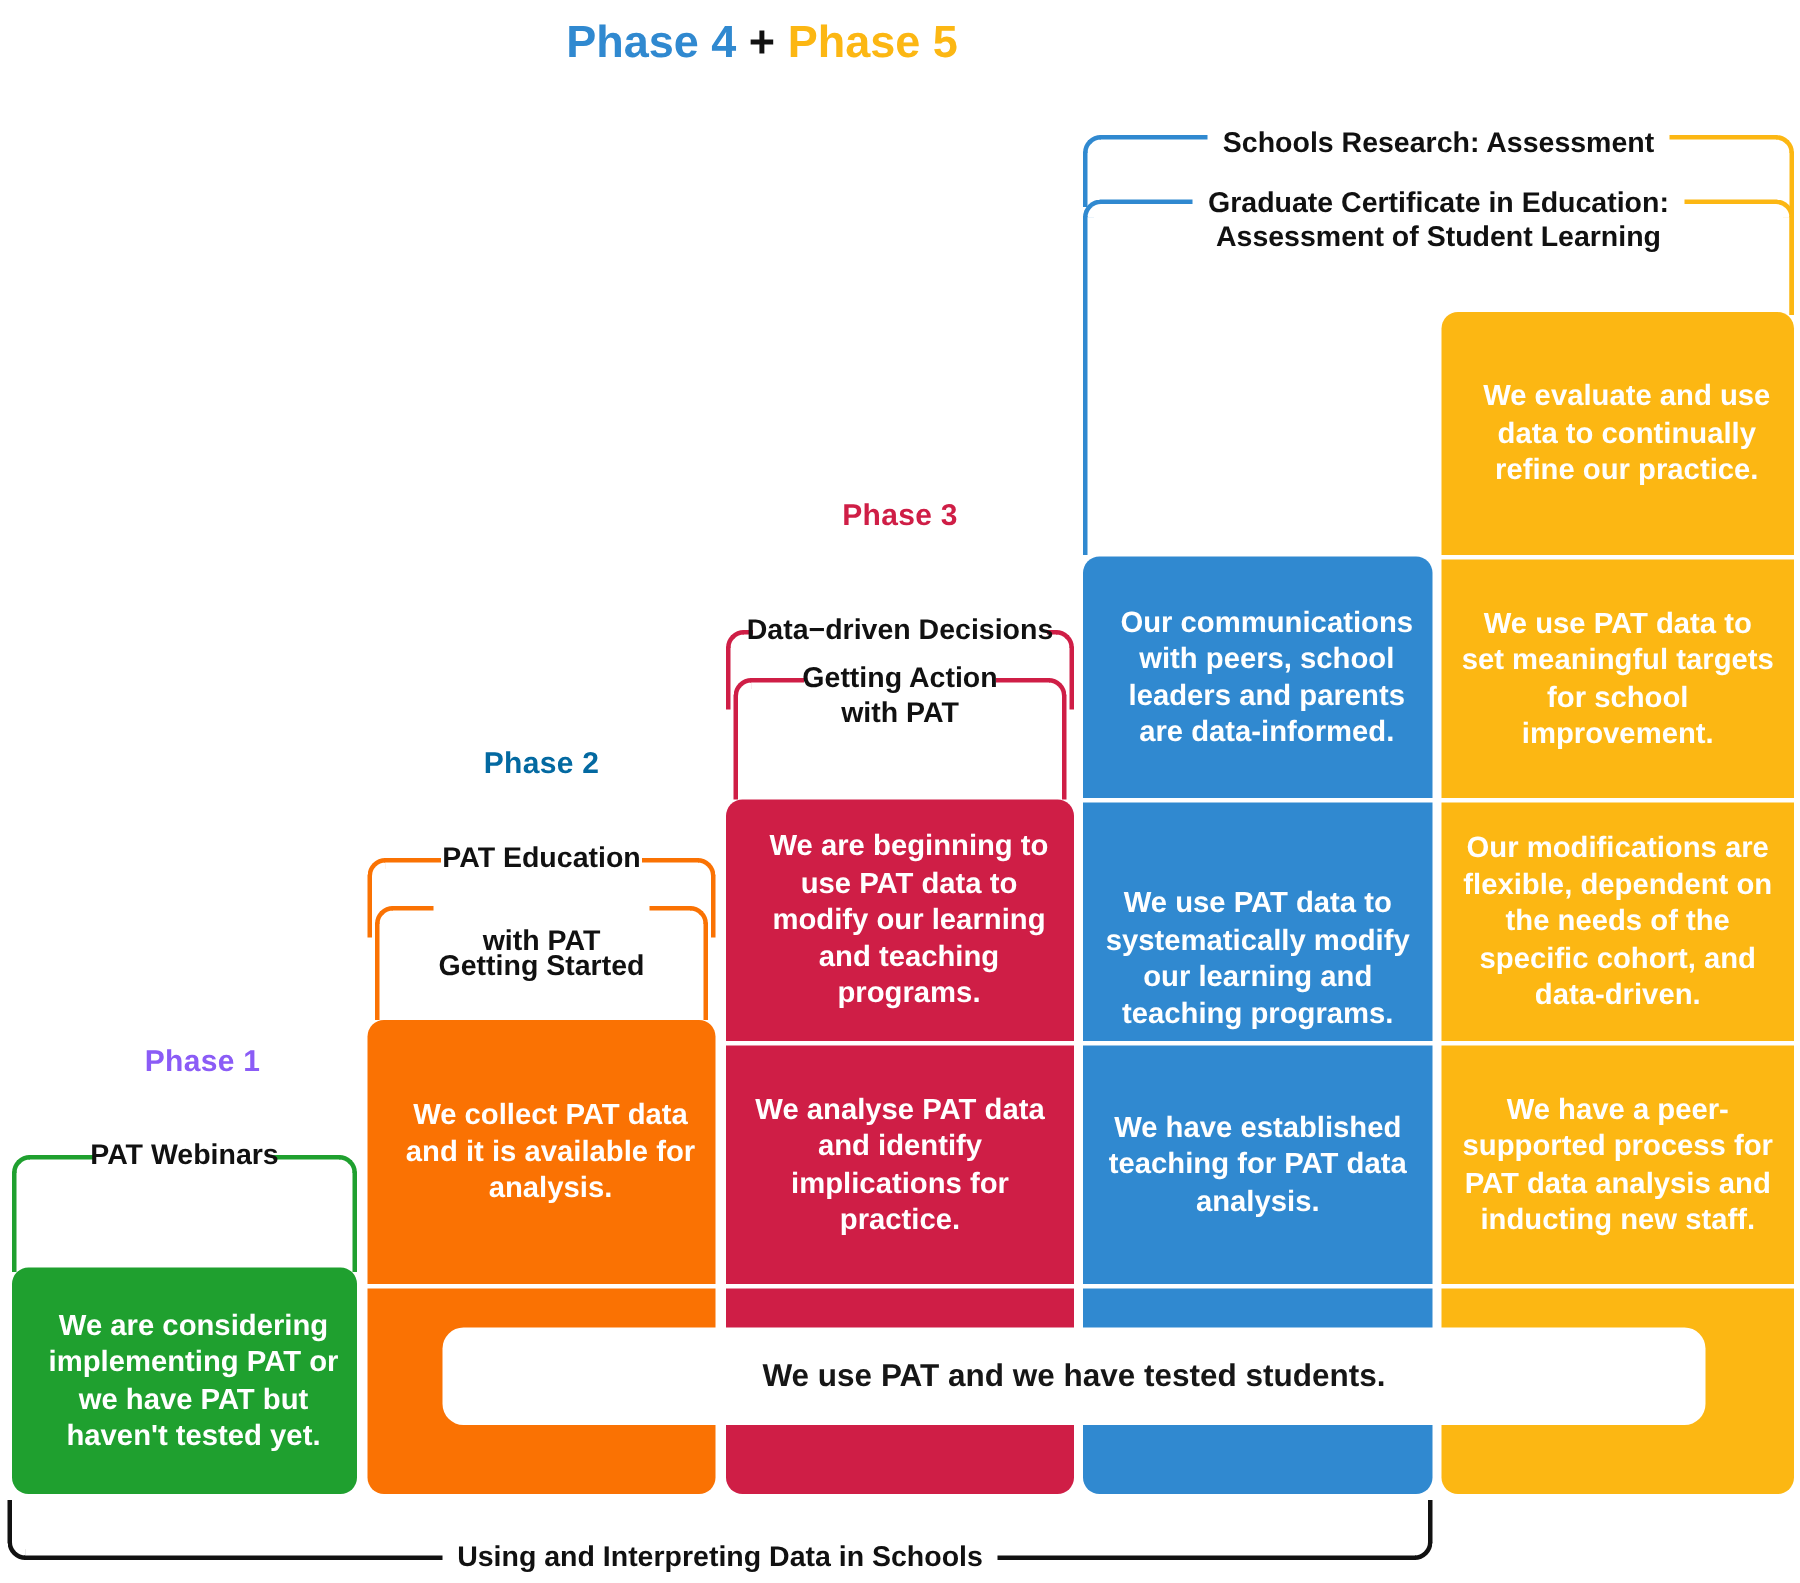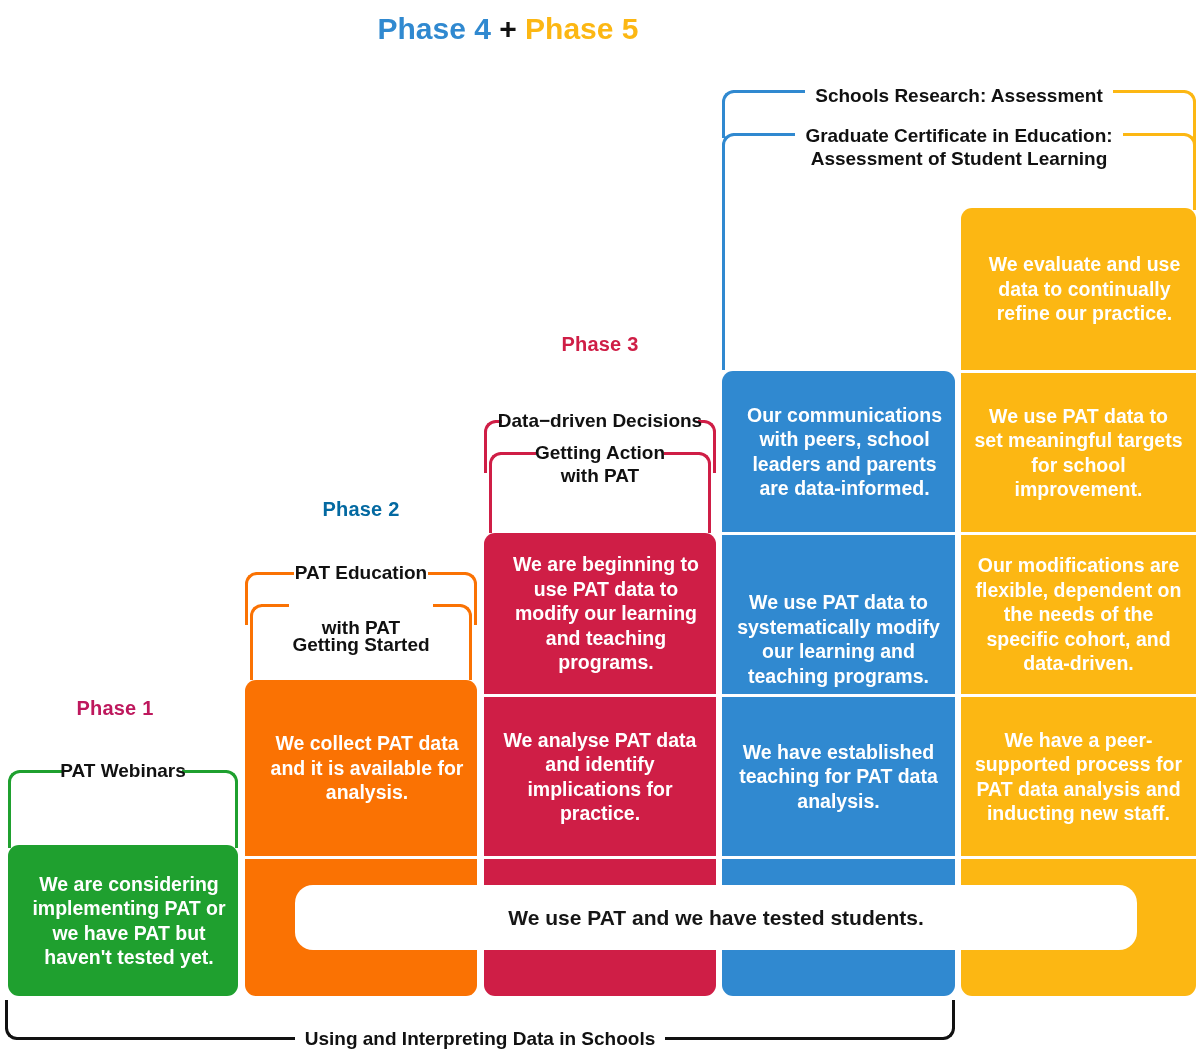--- a/index.html
+++ b/index.html
@@ -43,21 +43,21 @@
 </style>
 </head>
 <body>
 
 <div id="stage">
 
   <div id="header">
     <span style="color:#3089D0">Phase 4</span><span class="plus"> + </span><span style="color:#FCB713">Phase 5</span>
   </div>
 
-  <div class="phase-title center" style="left:0;top:697px;width:230px;color:#be185d;">Phase 1</div>
+  <div class="phase-title center" style="left:20px;top:697px;width:230px;color:#8b5cf6;">Phase 1</div>
   <div class="phase-title center" style="left:245px;top:498px;width:232px;color:#0369a1;">Phase 2</div>
   <div class="phase-title center" style="left:484px;top:333px;width:232px;color:#CF1E46;">Phase 3</div>
 
   <div class="bracket" style="left:8px;top:770px;width:230px;height:78px;">
     <div class="corner tl" style="left:0;top:0;border-color:#1FA02F;"></div>
     <div class="corner tr" style="right:0;top:0;border-color:#1FA02F;"></div>
     <div class="side" style="left:0;top:11px;bottom:0;background:#1FA02F;"></div>
     <div class="side" style="right:0;top:11px;bottom:0;background:#1FA02F;"></div>
     <div class="top" style="left:11px;top:0;width:45px;background:#1FA02F;"></div>
     <div class="top" style="right:11px;top:0;width:45px;background:#1FA02F;"></div>
@@ -175,21 +175,21 @@
     <span>We collect PAT data and it is available for analysis.</span>
     </div>
   <div class="cell rb" style="left:245px;top:859px;width:232px;height:137px;background:#FA7203;">
     <span></span>
     </div>
 
   <div class="cell rt rb" style="left:8px;top:845px;width:230px;height:151px;background:#1FA02F;justify-content:center;">
     <span>We are considering implementing PAT or we have PAT but haven't tested yet.</span>
     </div>
 
-  <div id="banner" style="left:295px;top:885px;width:842px;height:65px;border-radius:18px;">
+  <div id="banner" style="left:295px;top:885px;width:842px;height:65px;">
     <span>We use PAT and we have tested students.</span>
   </div>
 
   <div class="bracket" style="left:5px;top:1000px;width:950px;height:40px;">
     <div class="corner bl" style="left:0;bottom:0;border-color:#111111;"></div>
     <div class="corner br" style="right:0;bottom:0;border-color:#111111;"></div>
     <div class="side" style="left:0;top:0;bottom:11px;background:#111111;"></div>
     <div class="side" style="right:0;top:0;bottom:11px;background:#111111;"></div>
     <div class="top" style="left:11px;bottom:0;width:279px;background:#111111;"></div>
     <div class="top" style="right:11px;bottom:0;width:279px;background:#111111;"></div>

